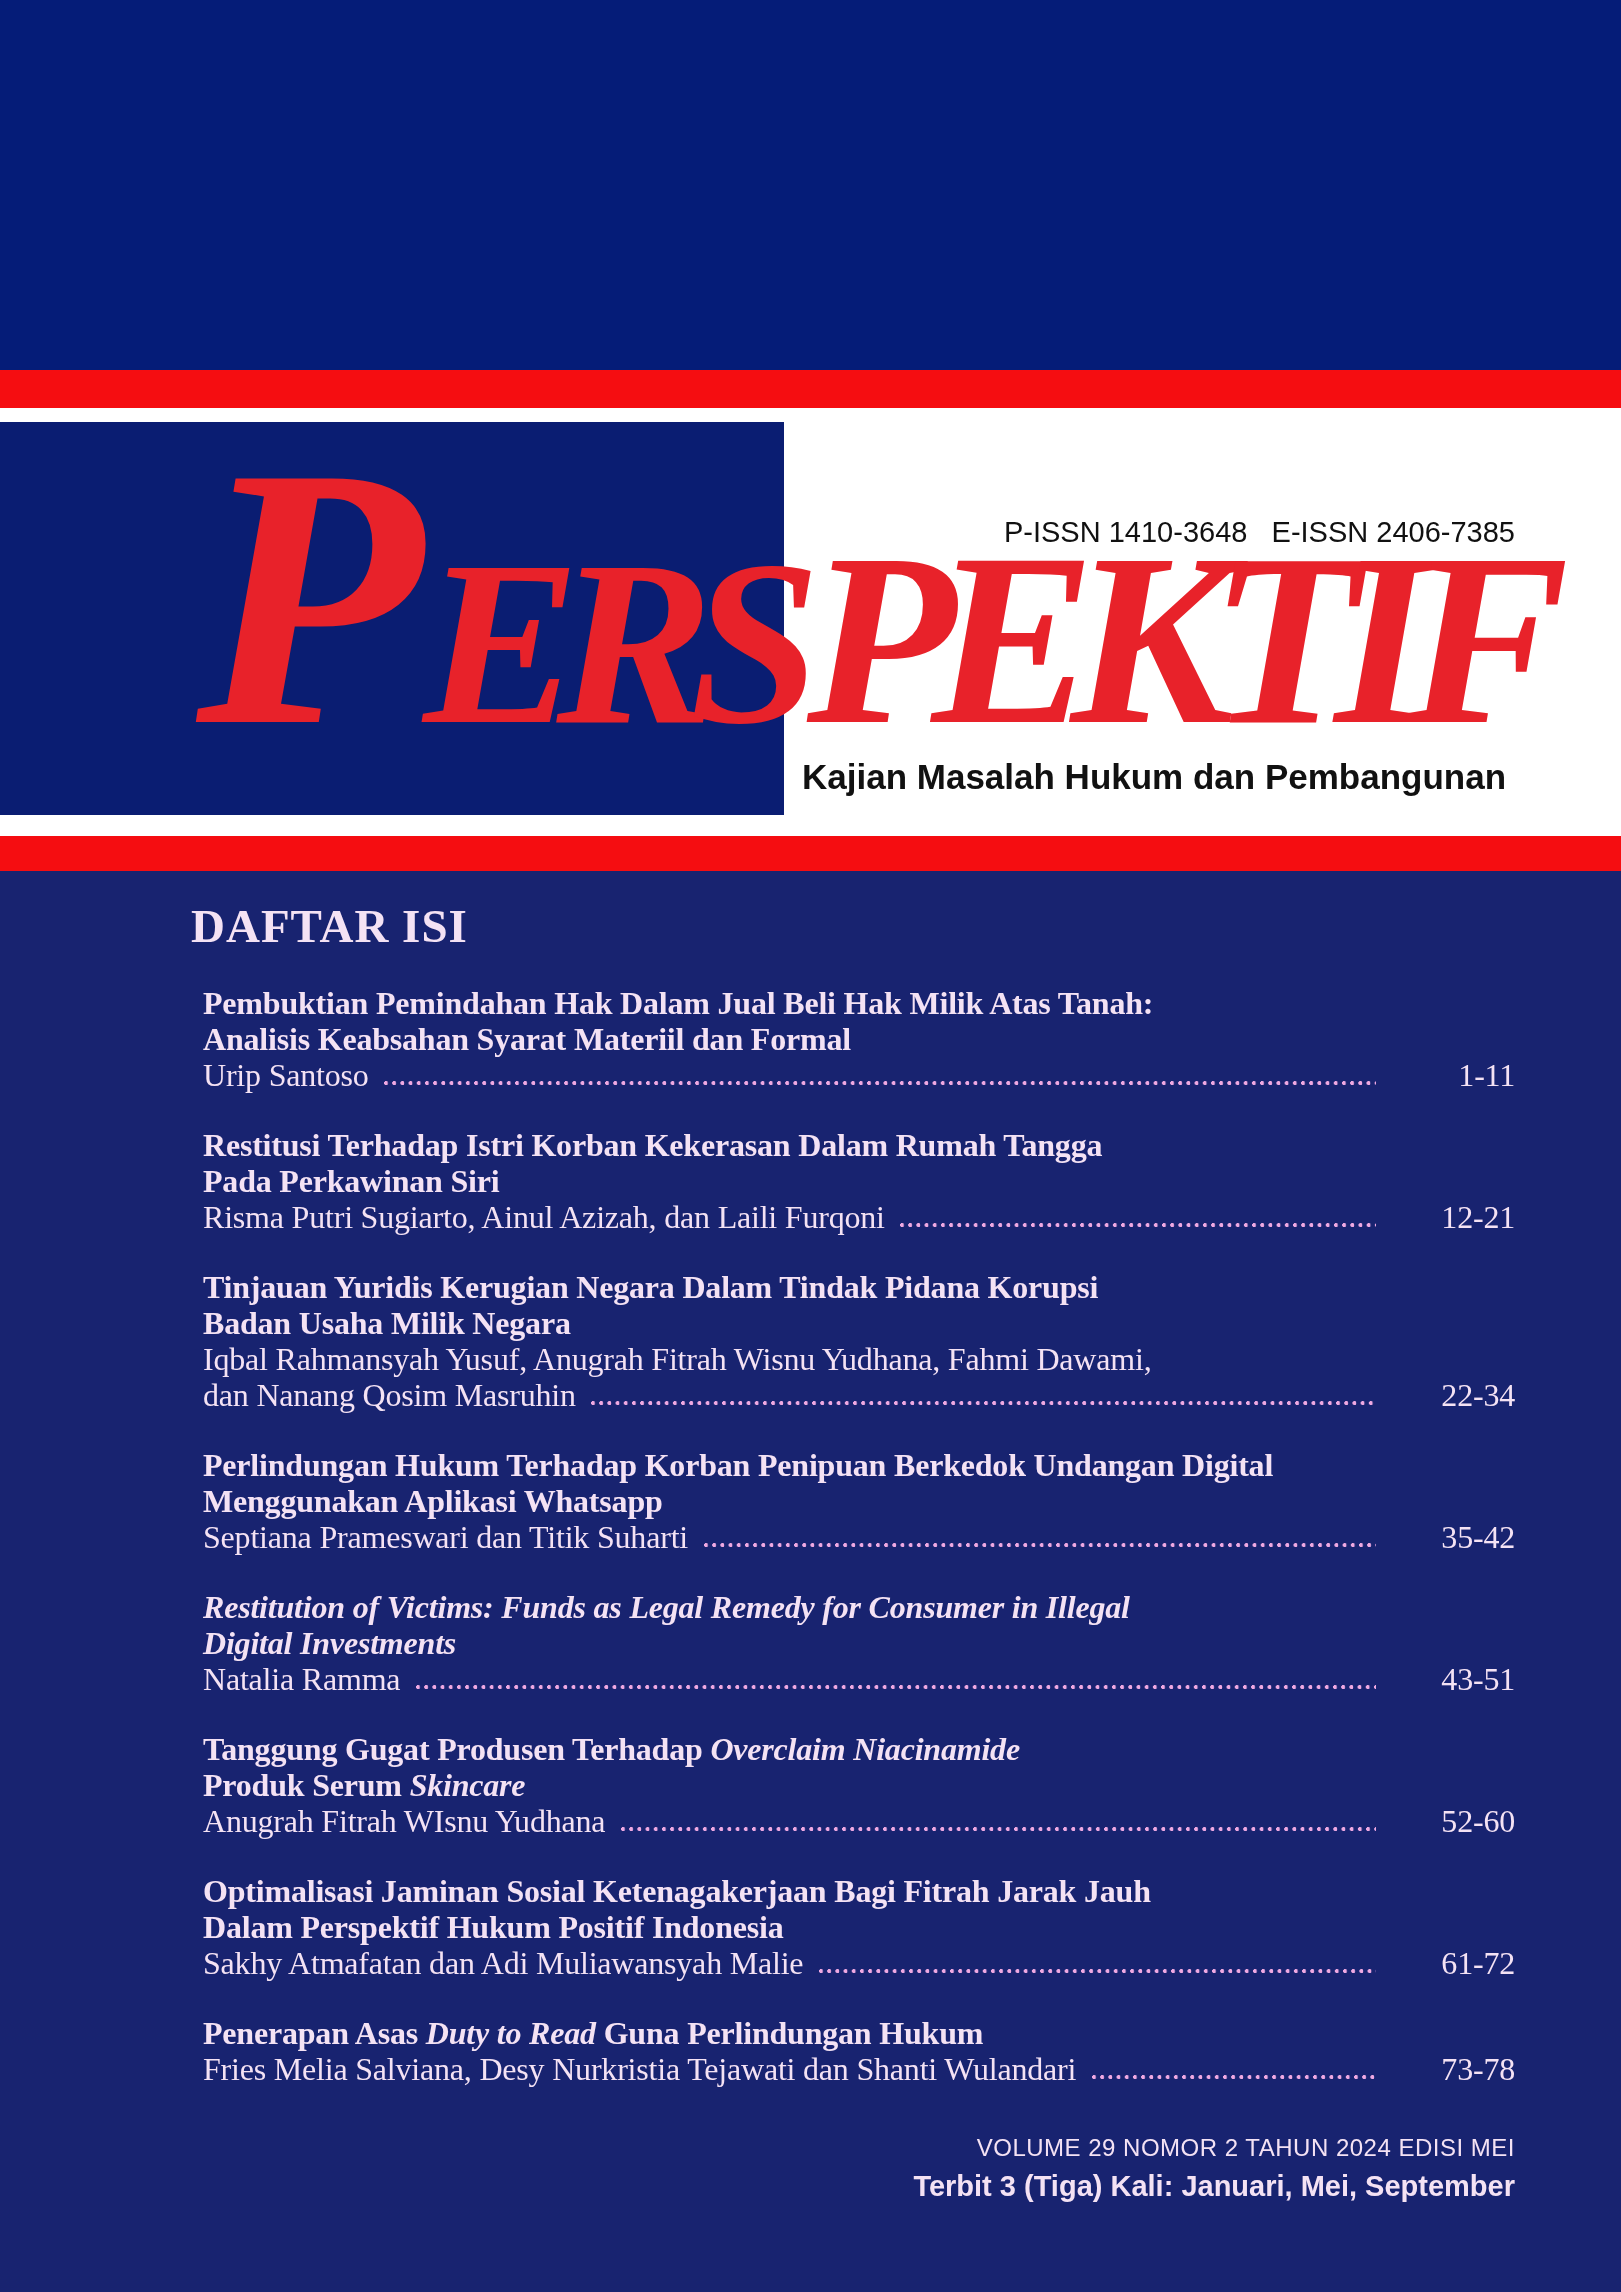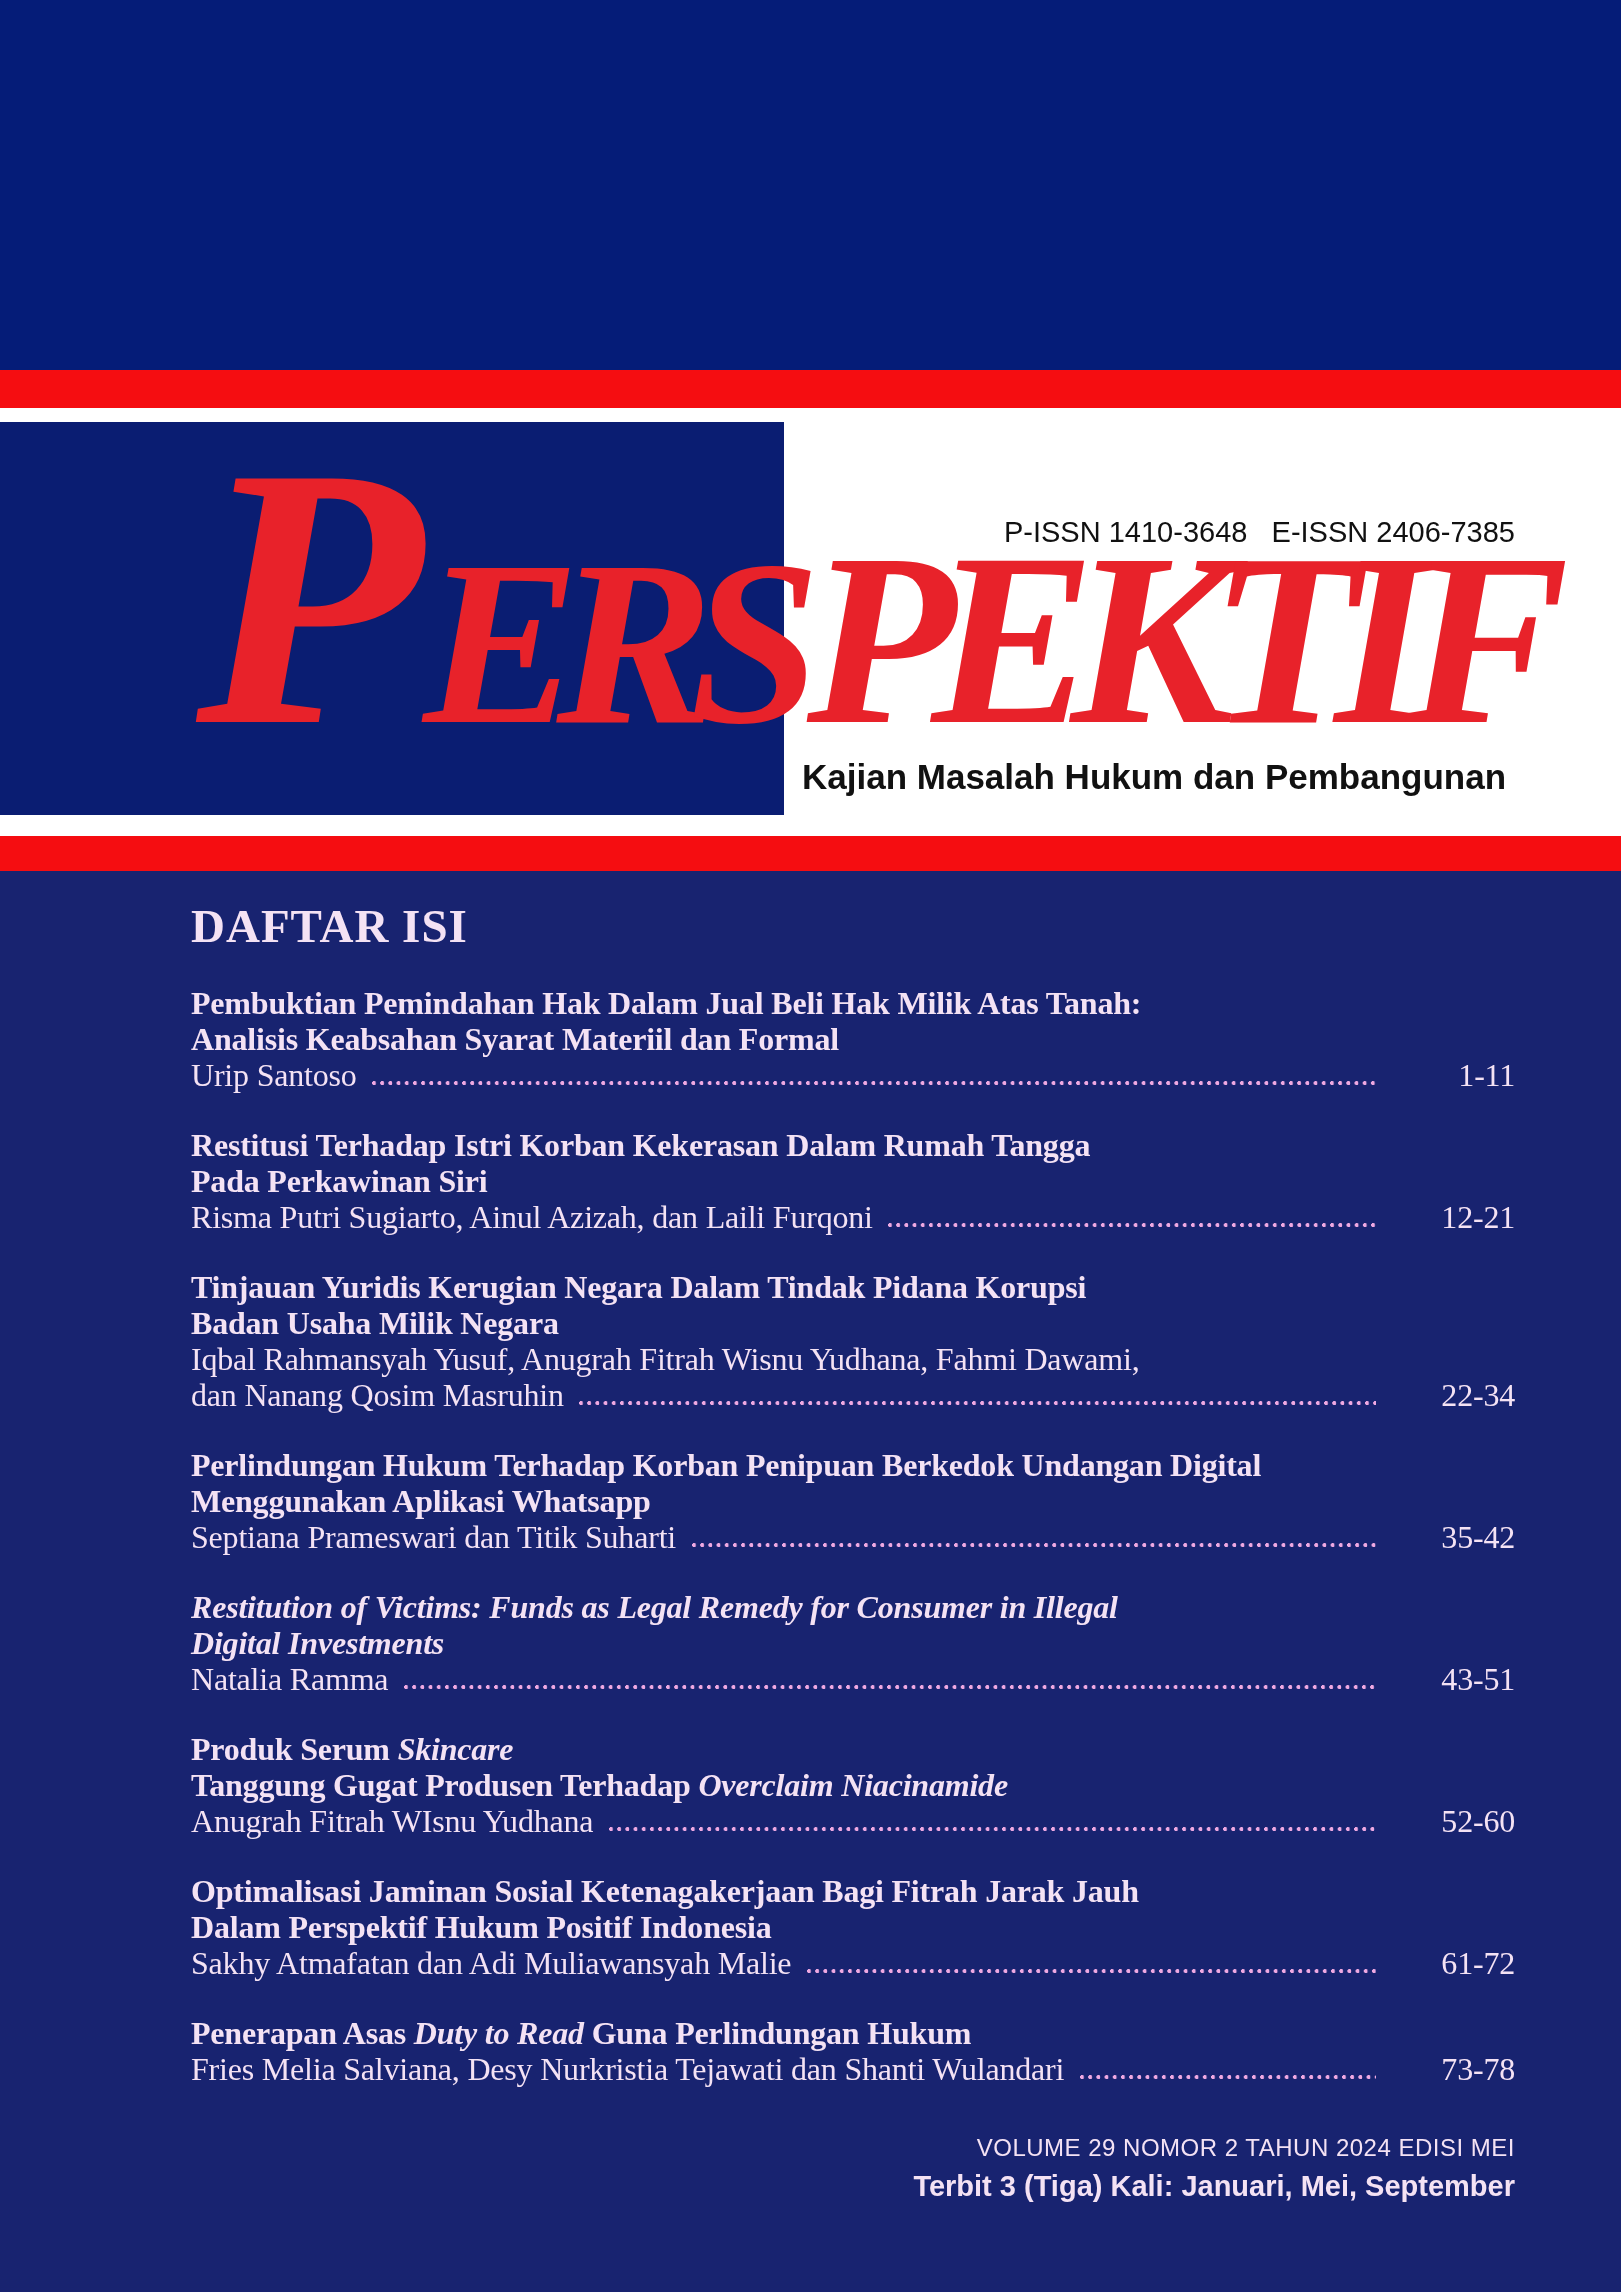--- a/index.html
+++ b/index.html
@@ -67,21 +67,21 @@
     padding: 21.6px 106px 0 191px;
     background: var(--navy-content, #182370);
     color: var(--light-text, #F4E2F4);
   }
   .toc-heading {
     margin: 8px 0 33px 0;
     font-size: 47px; font-weight: bold;
     line-height: 51px; letter-spacing: 1px;
     color: var(--light-text, #F4E2F4);
   }
-  .entry { margin: 0 0 34px 0; font-size: 32px; line-height: 36px; letter-spacing: -0.2px; }
+  .entry { margin: 0 0 34px 12px; font-size: 32px; line-height: 36px; letter-spacing: -0.2px; }
   .title-line { font-weight: bold; white-space: nowrap; }
   .author-line { white-space: nowrap; }
   .author-row { display: flex; }
   .author-text { white-space: pre; }
   .leader {
     flex: 1;
     margin-left: 7.8px; margin-right: 57px;
     background-image: radial-gradient(circle at 2px 2px, var(--dots-pink, #EFA9E2) 1.8px, rgba(0,0,0,0) 2.2px);
     background-size: 8.2px 3.9px;
     background-repeat: repeat-x;
@@ -158,22 +158,22 @@
         <div class="entry">
           <div class="title-line"><i>Restitution of Victims: Funds as Legal Remedy for Consumer in Illegal</i></div>
           <div class="title-line"><i>Digital Investments</i></div>
           <div class="author-row">
             <span class="author-text">Natalia Ramma </span>
             <span class="leader"></span>
             <span class="pages">43-51</span>
           </div>
         </div>
         <div class="entry">
+          <div class="title-line"><span>Tanggung Gugat Produsen Terhadap </span><i>Overclaim Niacinamide</i></div>
           <div class="title-line"><span>Produk Serum </span><i>Skincare</i></div>
-          <div class="title-line"><span>Tanggung Gugat Produsen Terhadap </span><i>Overclaim Niacinamide</i></div>
           <div class="author-row">
             <span class="author-text">Anugrah Fitrah WIsnu Yudhana </span>
             <span class="leader"></span>
             <span class="pages">52-60</span>
           </div>
         </div>
         <div class="entry">
           <div class="title-line"><span>Optimalisasi Jaminan Sosial Ketenagakerjaan Bagi Fitrah Jarak Jauh</span></div>
           <div class="title-line"><span>Dalam Perspektif Hukum Positif Indonesia</span></div>
           <div class="author-row">

